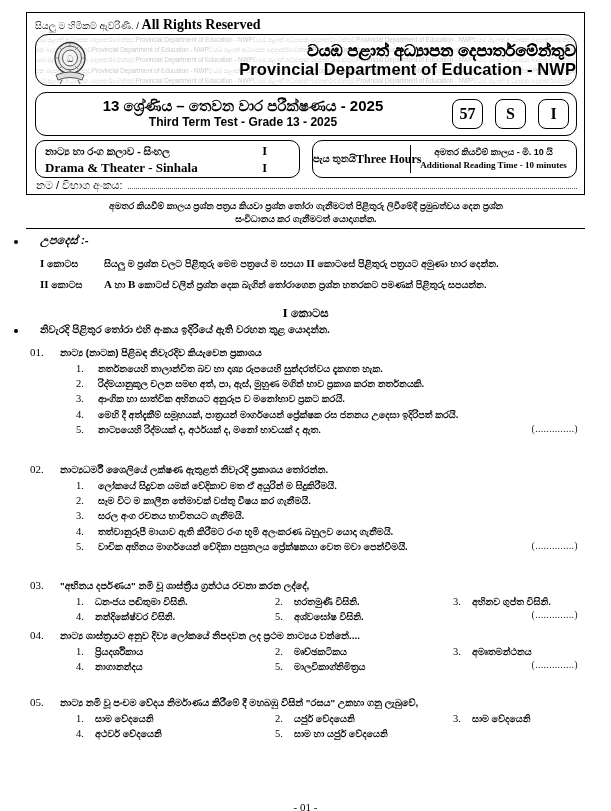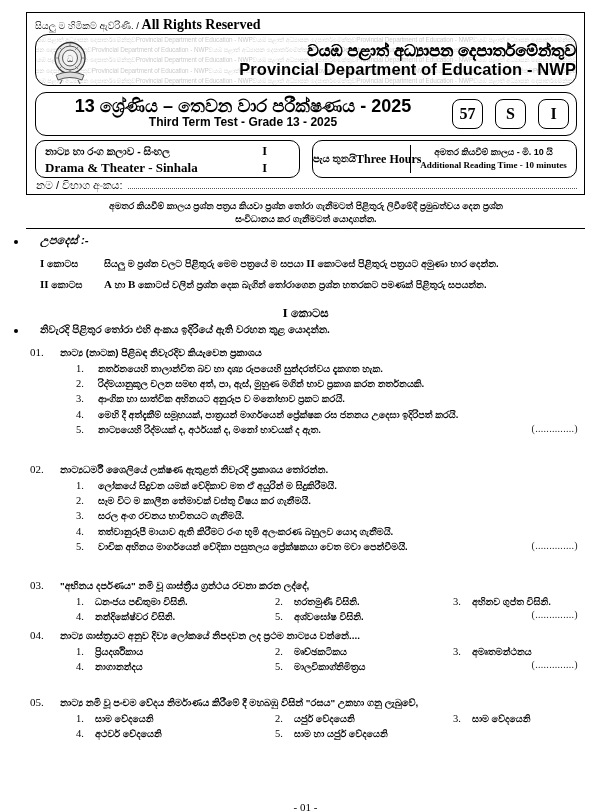--- a/index.html
+++ b/index.html
@@ -130,21 +130,21 @@
     left: 0; top: 0;
     width: 414px;
     height: 100%;
     display: flex;
     flex-direction: column;
     align-items: center;
     justify-content: center;
   }
   .title-si {
     font-family: "Liberation Sans", sans-serif;
-    font-size: 18px;
+    font-size: 15px;
     font-weight: bold;
     line-height: 16px;
     white-space: nowrap;
   }
   .title-en {
     font-family: "Liberation Sans", sans-serif;
     font-size: 12px;
     font-weight: bold;
     line-height: 16px;
     white-space: nowrap;

